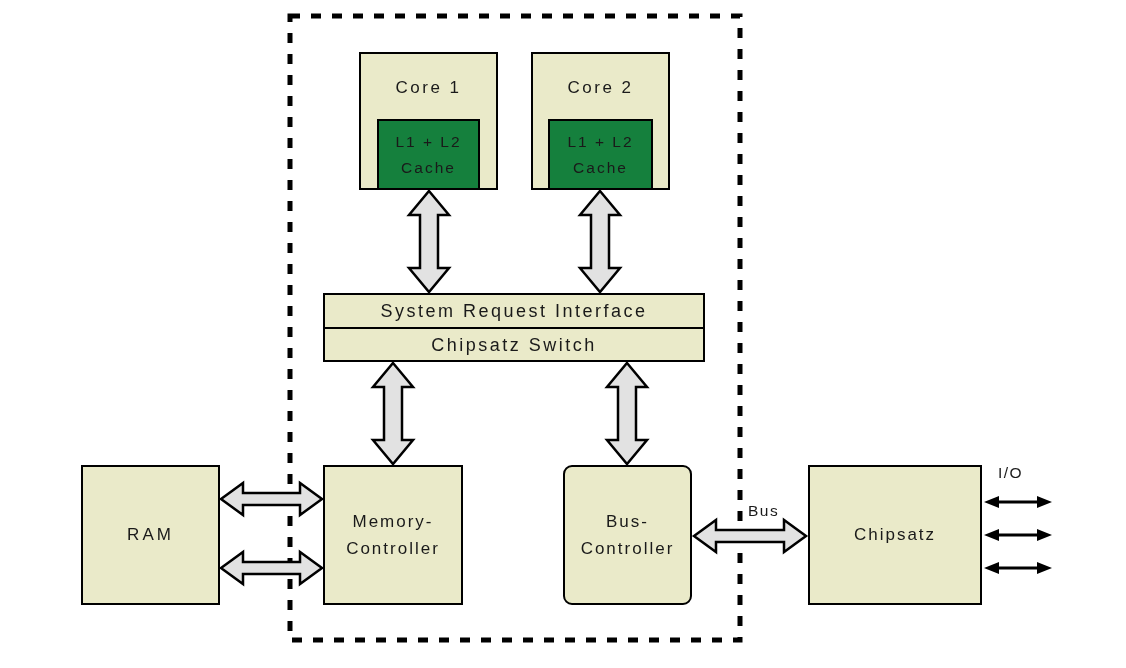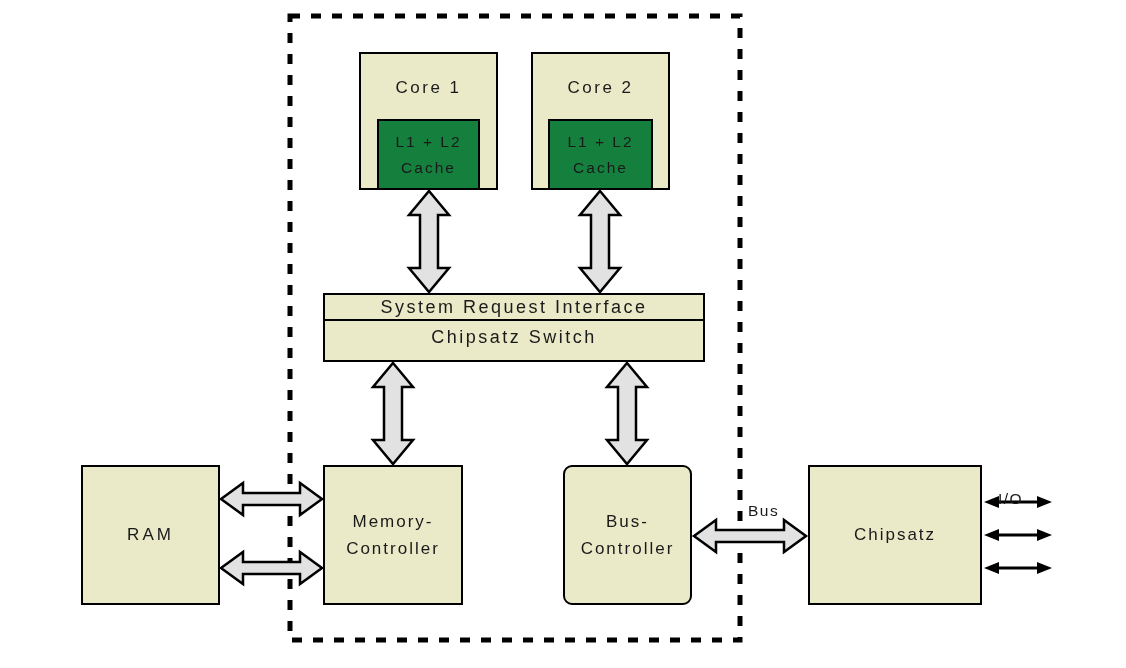--- a/index.html
+++ b/index.html
@@ -26,21 +26,21 @@
     background:var(--node-fill);border:2px solid var(--node-border);
     letter-spacing:2px;font-size:17px;
   }
   .node.white{background:#15803d;}
   .center-flex{display:flex;flex-direction:column;align-items:center;justify-content:center;text-align:center;}
   .core-label{position:absolute;left:0;right:0;top:24px;text-align:center;letter-spacing:2.5px;}
   .cache-line{line-height:26px;font-size:15.5px;letter-spacing:2px;text-align:center;}
   .two-line{line-height:27px;font-size:17px;letter-spacing:2px;}
   .bus-stack{position:absolute;left:323px;top:293px;width:382px;height:69px;box-sizing:border-box;border:2px solid var(--node-border);background:var(--node-fill);}
   .bus-row{box-sizing:border-box;height:33px;display:flex;align-items:center;justify-content:center;font-size:18px;letter-spacing:2.5px;}
-  .bus-row.first{border-bottom:2.5px solid var(--node-border);height:26px;}
+  .bus-row.first{border-bottom:2.5px solid var(--node-border);height:34px;}
   .float-label{position:absolute;font-size:15.5px;letter-spacing:1.5px;}
 </style>
 </head>
 <body>
 
 <div class="stage">
 
   <svg class="layer" width="1126" height="668" viewBox="0 0 1126 668">
 
     <rect class="boundary" x="290" y="16" width="450" height="624" stroke-dasharray="10 11"></rect>
@@ -116,15 +116,15 @@
     <div class="two-line">Bus-</div>
     <div class="two-line">Controller</div>
   </div>
 
   <div class="node center-flex" style="left:808px;top:465px;width:174px;height:140px;">
     <span>Chipsatz</span>
   </div>
 
   <div class="float-label" style="left:748px;top:502px;">Bus</div>
 
-  <div class="float-label" style="left:998px;top:490px;">I/O</div>
+  <div class="float-label" style="left:998px;top:464px;">I/O</div>
 
 </div>
 
 </body></html>

